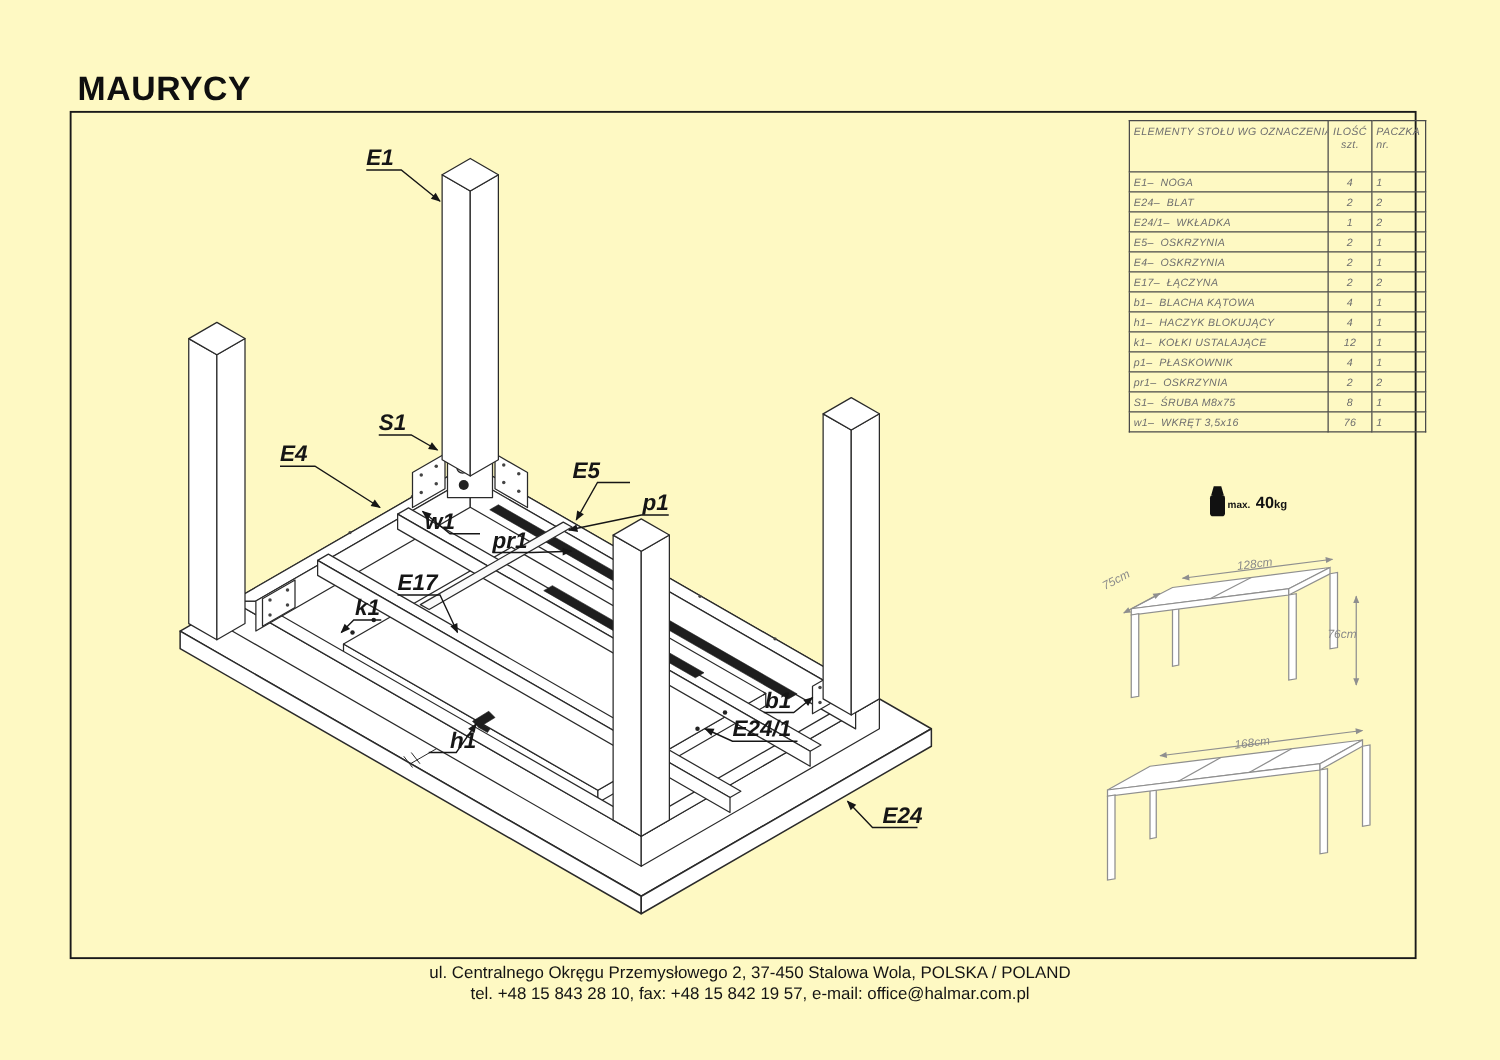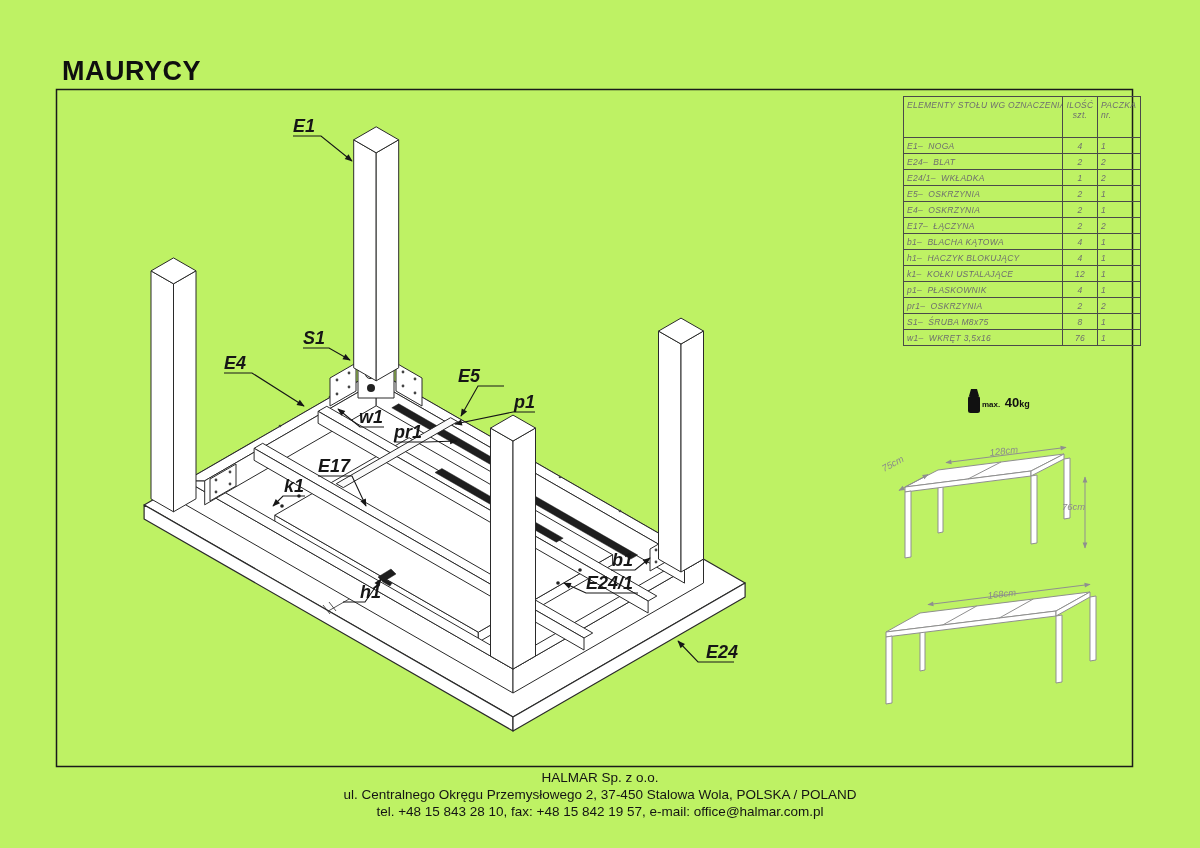--- a/index.html
+++ b/index.html
@@ -1,16 +1,16 @@
 <!DOCTYPE html>
 <html><head>
 <meta charset="utf-8">
 <style>
   html,body{margin:0;padding:0;background:#fff;}
-  .page{position:relative;width:1200px;height:848px;background:#bef264;
+  .page{position:relative;width:1200px;height:848px;background:#fef9c3;
         font-family:"Liberation Sans",sans-serif;overflow:hidden;}
   .title{position:absolute;left:62px;top:56px;font-size:27px;font-weight:bold;
          color:#0f0f0f;letter-spacing:.5px;margin:0;}
   svg.draw{position:absolute;left:0;top:0;}
   
   .dlabel{position:absolute;font-style:italic;font-weight:bold;font-size:18px;
           color:#161616;line-height:19px;white-space:nowrap;}
   
   .ptable{position:absolute;left:903px;top:96px;width:228px;}
   .ptable table{border-collapse:collapse;width:100%;table-layout:fixed;}
@@ -227,21 +227,21 @@
       <path d="M928,604.6 L1090,584.4" fill="none" marker-start="url(#garw)" marker-end="url(#garw)"></path>
       <text x="988" y="599" transform="rotate(-7 988 599)" fill="#8a8a8a" stroke="none" font-size="9.5" font-style="italic" font-family="Liberation Sans, sans-serif">168cm</text>
     </g>
   </svg>
 
   <div class="dlabel" style="left:293px;top:117px">E1</div>
   <div class="dlabel" style="left:303px;top:329px">S1</div>
   <div class="dlabel" style="left:224px;top:354px">E4</div>
   <div class="dlabel" style="left:458px;top:367px">E5</div>
   <div class="dlabel" style="left:514px;top:393px">p1</div>
-  <div class="dlabel" style="left:359px;top:408px">w1</div>
+  <div class="dlabel" style="left:340px;top:408px">w1</div>
   <div class="dlabel" style="left:394px;top:423px">pr1</div>
   <div class="dlabel" style="left:318px;top:457px">E17</div>
   <div class="dlabel" style="left:284px;top:477px">k1</div>
   <div class="dlabel" style="left:360px;top:583px">h1</div>
   <div class="dlabel" style="left:612px;top:551px">b1</div>
   <div class="dlabel" style="left:586px;top:574px">E24/1</div>
   <div class="dlabel" style="left:706px;top:643px">E24</div>
 
   <div class="ptable">
     <table>
@@ -340,18 +340,17 @@
       <path d="M5,1 h6 l2,7 h-10 z M5,3.5 h6" fill="#111" stroke="none"></path>
       <rect x="2" y="8" width="12" height="17" rx="2.5" fill="#111"></rect>
     </svg>
     <span class="wtxt">
       <span class="wmax">max.</span>
       <span class="wval">40</span><span class="wunit">kg</span>
     </span>
   </div>
 
   <div class="footer">
-    <div>HALMAR Sp. z o.o.</div>
     <div>ul. Centralnego Okręgu Przemysłowego 2, 37-450 Stalowa Wola, POLSKA / POLAND</div>
     <div>tel. +48 15 843 28 10, fax: +48 15 842 19 57, e-mail: office@halmar.com.pl</div>
   </div>
 
 </div>
 
 </body></html>

